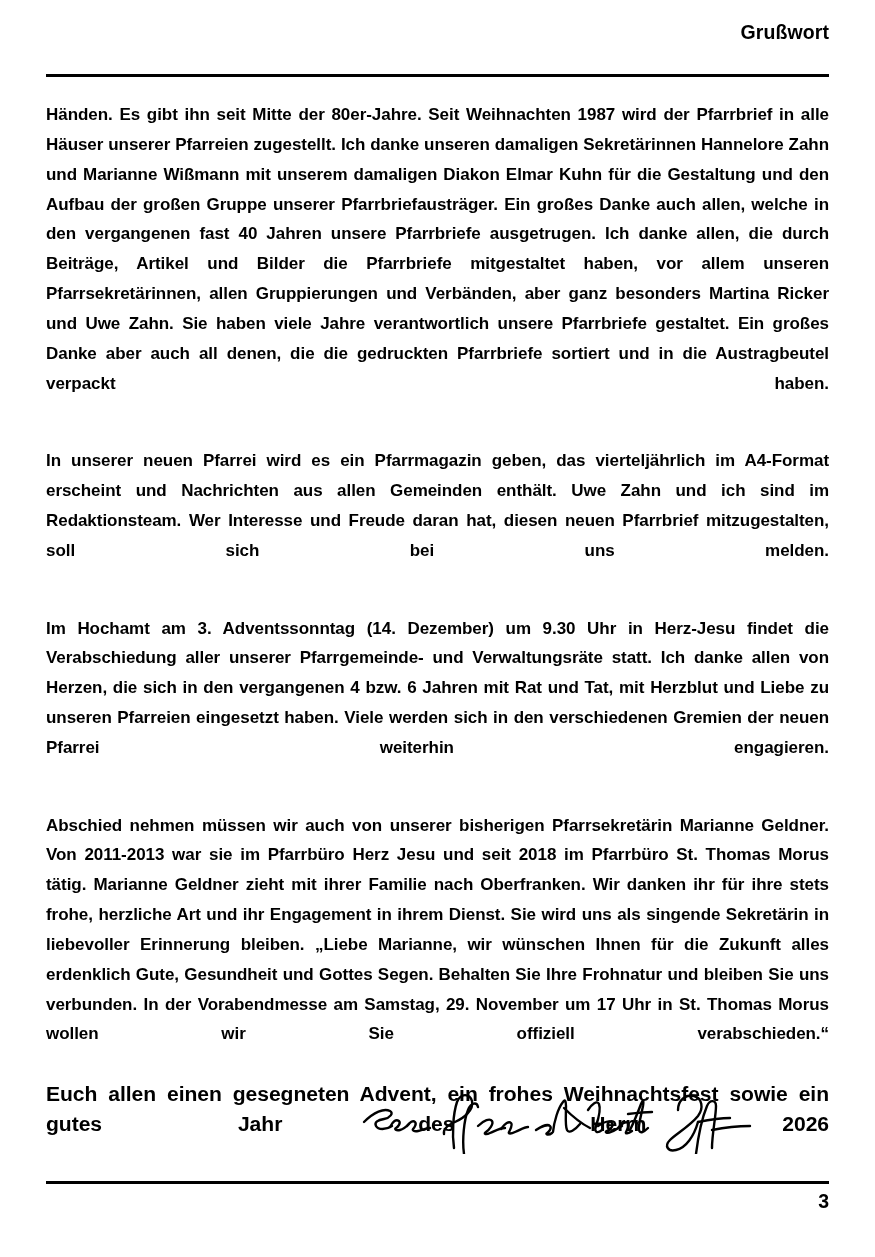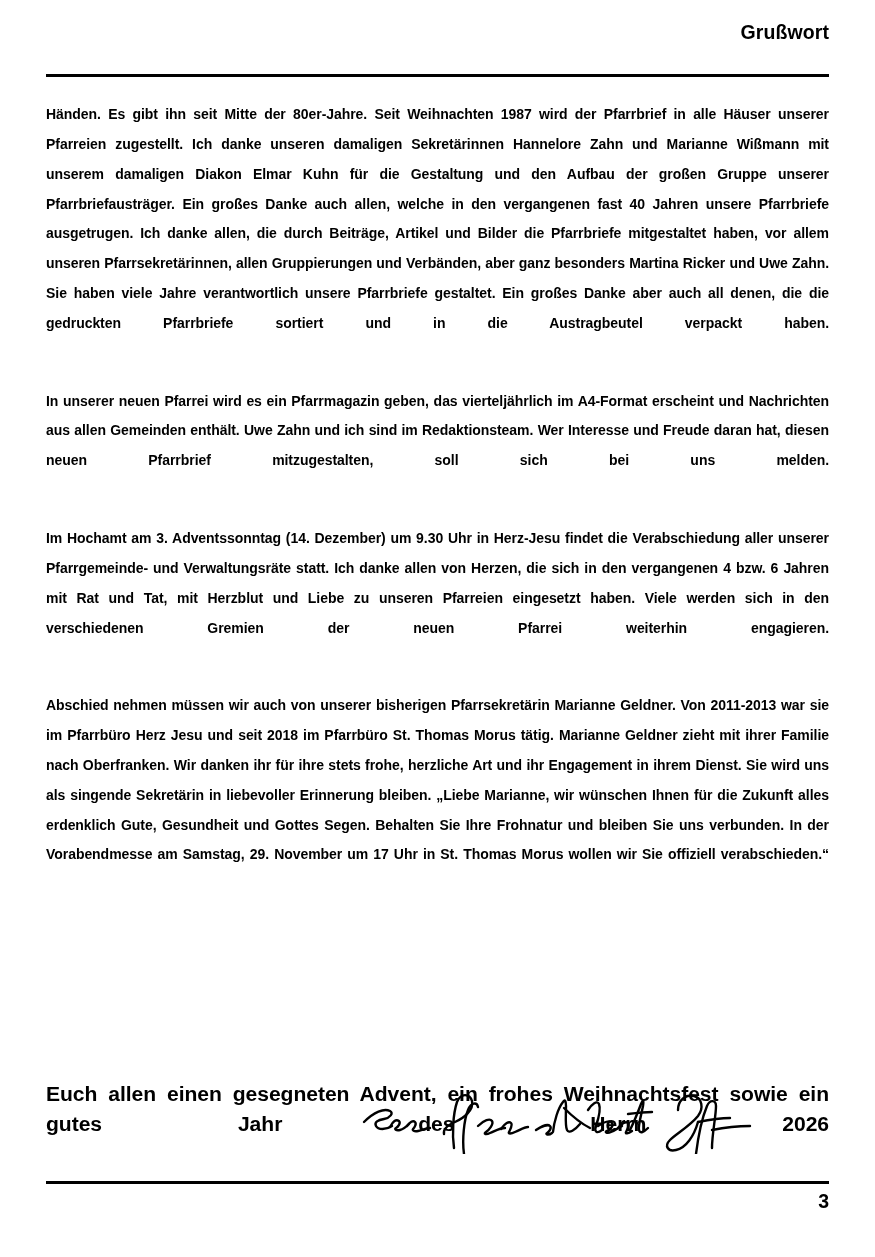--- a/index.html
+++ b/index.html
@@ -55,21 +55,21 @@
 
   
   .content {
     position: absolute;
     left: 46px;
     top: 100px;
     width: 783px;
   }
 
   .para {
-    font-size: 14px;
+    font-size: 17px;
     font-weight: bold;
     line-height: 29.85px;
     text-align: justify;
     text-justify: inter-word;
     margin: 0;
     color: #000000;
     letter-spacing: -0.05px;
     word-spacing: 0.1px;
     -webkit-hyphens: none;
     hyphens: none;

